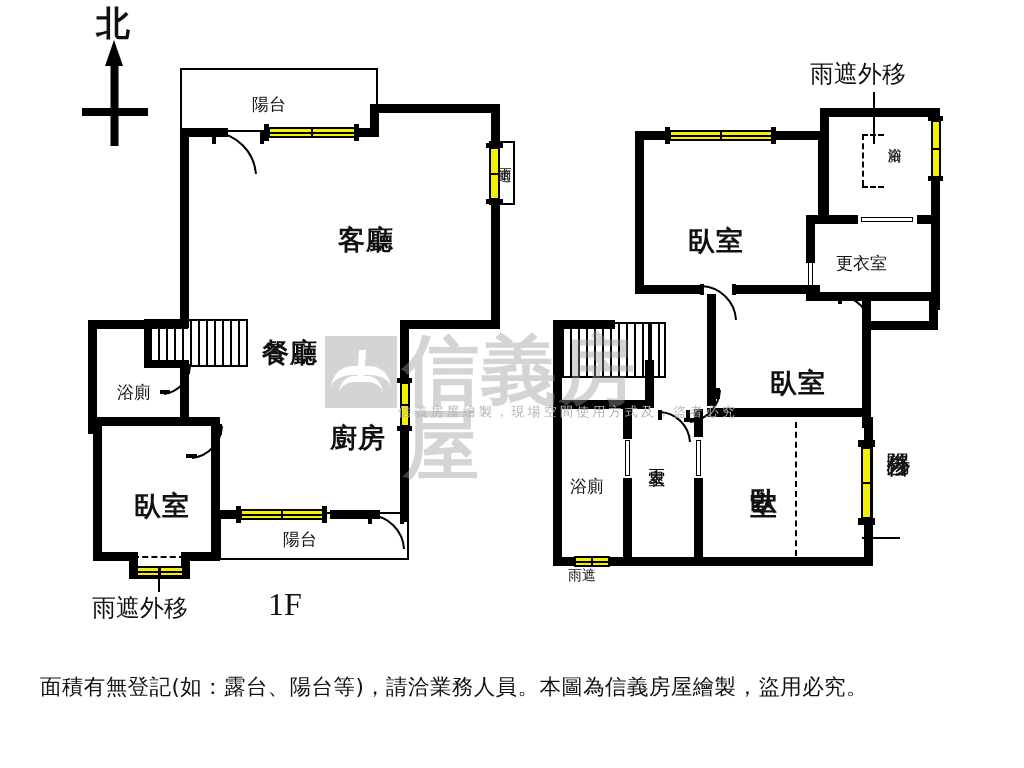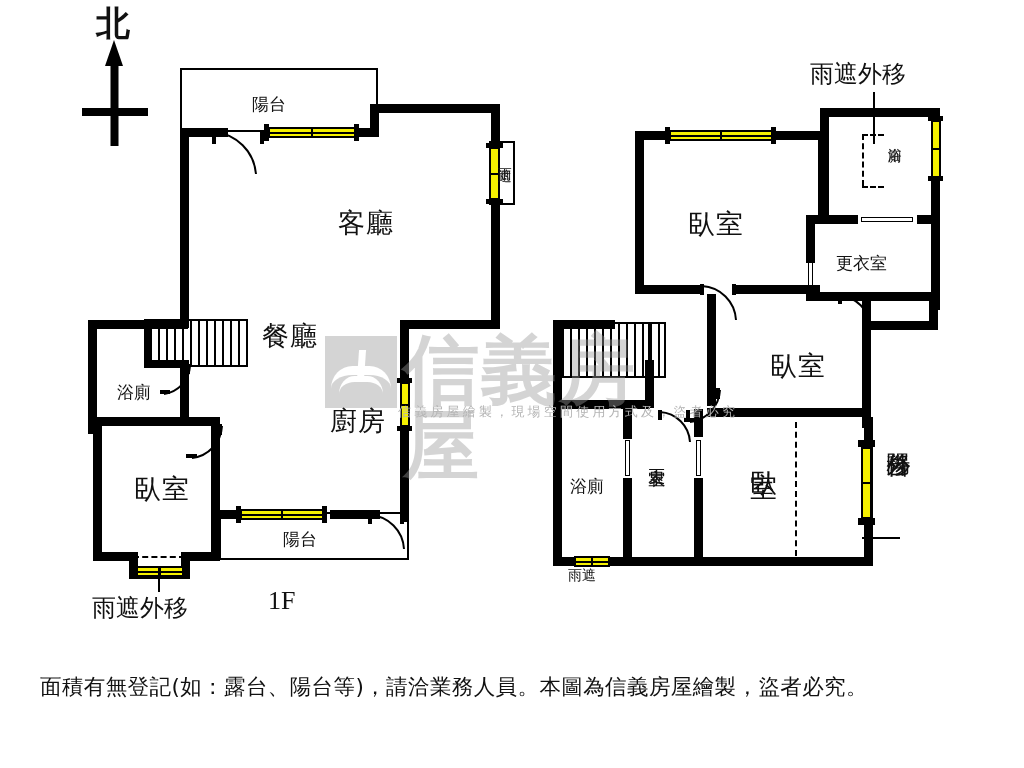--- a/index.html
+++ b/index.html
@@ -3,21 +3,21 @@
 <meta charset="utf-8">
 <style>
   html,body{margin:0;padding:0;background:#ffffff;}
   body{width:1024px;height:768px;font-family:"DejaVu Sans","Liberation Sans",sans-serif;color:#1a1a1a;overflow:hidden;}
   #stage{position:relative;width:1024px;height:768px;background:#ffffff;}
 
   
   .wall{position:absolute;background:#000000;}
   .thinwall{position:absolute;border:2px solid #000000;box-sizing:border-box;background:transparent;}
   .lbl{position:absolute;white-space:nowrap;line-height:1;color:#111;}
-  .rm{font-size:27px;font-weight:400;letter-spacing:1px;}
+  .rm{font-size:27px;font-weight:700;letter-spacing:1px;margin-top:17px;}
   .rm-sm{font-size:17px;}
   .rm-xs{font-size:14px;}
   .cap{font-size:24px;}
   .vtxt{writing-mode:vertical-rl;text-orientation:upright;line-height:1.02;}
 
   
   .win{position:absolute;background:#f5f000;border:2px solid #000;box-sizing:border-box;}
   .win.h::after{content:"";position:absolute;left:0;right:0;top:50%;height:2px;background:#000;transform:translateY(-1px);}
   .win.h::before{content:"";position:absolute;top:0;bottom:0;left:50%;width:2px;background:#000;transform:translateX(-1px);}
   .win.v::after{content:"";position:absolute;top:50%;left:0;right:0;height:2px;background:#000;transform:translateY(-1px);}
@@ -185,21 +185,21 @@
     <div class="wincap" style="left:322px;top:506px;width:5px;height:17px;"></div>
     <div class="lbl rm-sm" style="left:283px;top:531px;">陽台</div>
     <div class="door" style="left:368px;top:513px;">
       <svg width="44" height="44" viewBox="0 0 44 44">
         <path d="M2 2 A 36 36 0 0 1 36 36" fill="none" stroke="#000" stroke-width="2"></path>
         <rect x="0" y="0" width="4" height="11" fill="#000"></rect>
         <rect x="32" y="0" width="4" height="11" fill="#000"></rect>
       </svg>
     </div>
 
-    <div class="lbl" style="left:268px;top:588px;font-size:26px;font-family:'Liberation Serif',serif;">1F</div>
+    <div class="lbl" style="left:268px;top:588px;font-size:32px;font-family:'Liberation Serif',serif;">1F</div>
   </div>
 
   <div style="position:absolute;left:0;top:0;width:1024px;height:640px;">
 
     <div class="lbl cap" style="left:810px;top:62px;">雨遮外移</div>
     <div class="leader" style="left:873px;top:92px;width:2px;height:52px;"></div>
 
     <div class="wall" style="left:820px;top:108px;width:120px;height:9px;"></div>
     <div class="wall" style="left:820px;top:108px;width:9px;height:110px;"></div>
     <div class="wall" style="left:931px;top:108px;width:9px;height:12px;"></div>
@@ -323,16 +323,16 @@
     <div class="wmmark">
       <div class="stem"></div>
       <div class="a"></div>
       <div class="b"></div>
     </div>
     <div class="wmtext">信義房屋</div>
   </div>
   <div id="wmline">信義房屋繪製，現場空間使用方式及，盜者必究</div>
 
   <div id="disclaimer">
-    <div>面積有無登記(如：露台、陽台等)，請洽業務人員。本圖為信義房屋繪製，盜者必究。</div>
+    <div>面積有無登記(如：露台、陽台等)，請洽業務人員。本圖為信義房屋繪製，盜用必究。</div>
   </div>
 
 </div>
 
 </body></html>

